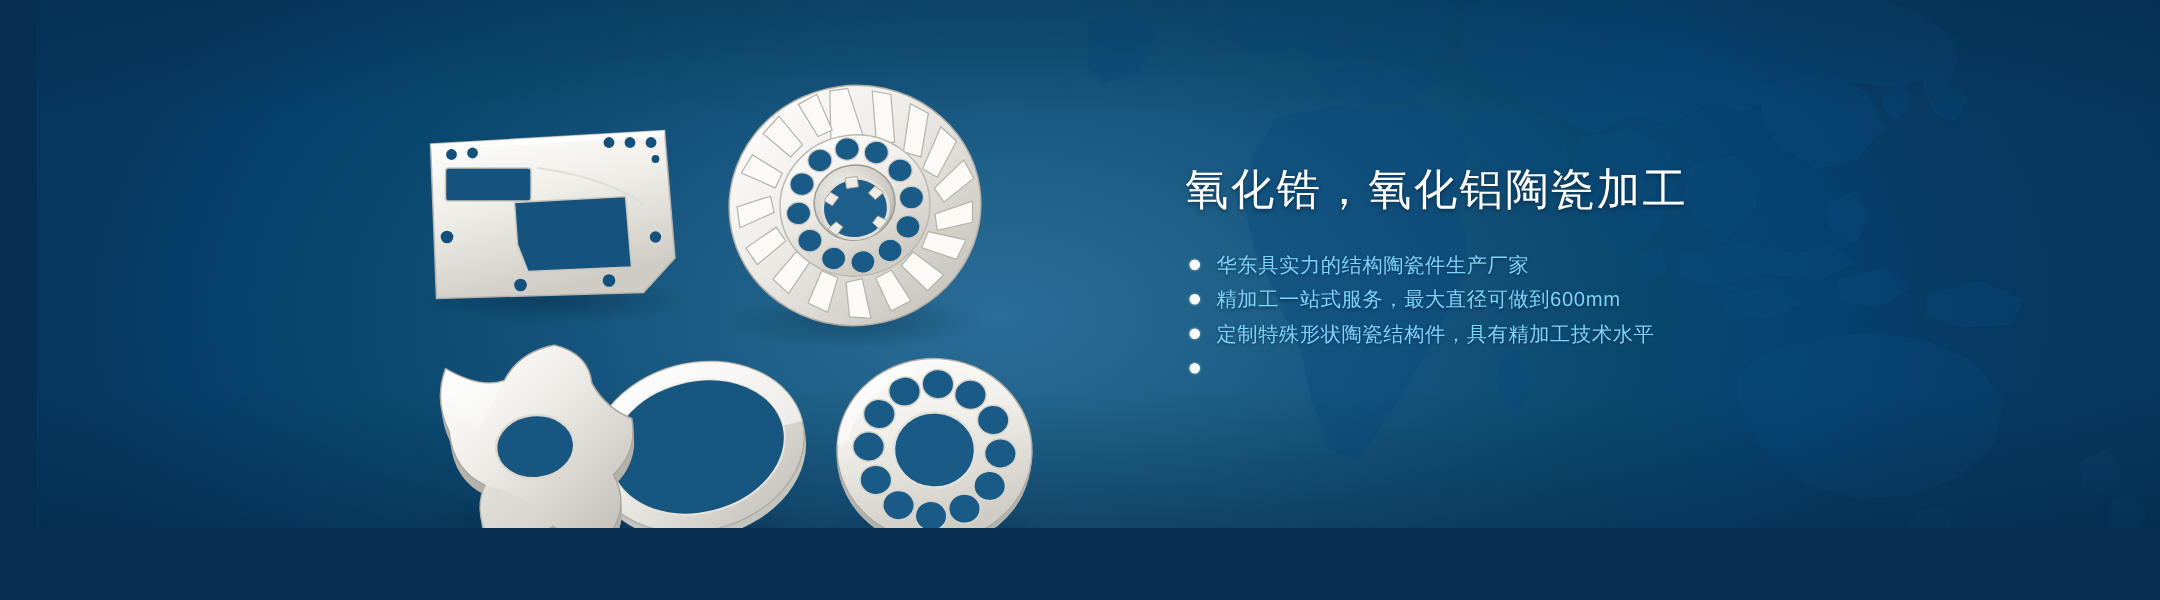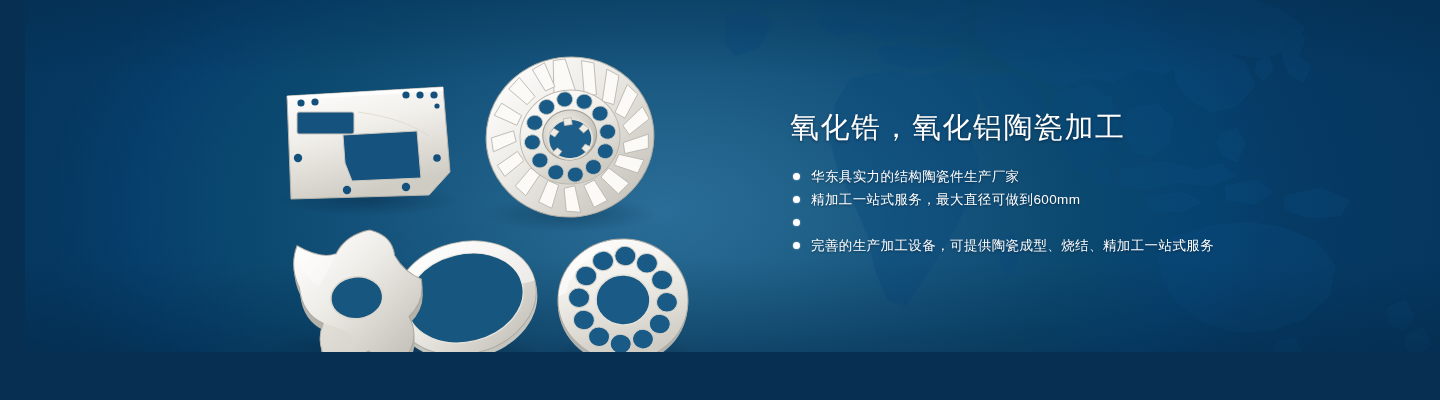--- a/index.html
+++ b/index.html
@@ -111,21 +111,21 @@
   .dot {
     flex: 0 0 auto;
     width: 7px;
     height: 7px;
     border-radius: 50%;
     background: #ffffff;
     margin: 0 11px 0 3px;
     box-shadow: 0 0 2px rgba(255,255,255,0.5);
   }
   .bullet-text {
-    color: #ffffff;
+    color: #7dd3fc;
     font-size: 13.5px;
     line-height: 17px;
     letter-spacing: 0.4px;
     white-space: nowrap;
     text-shadow: 0 1px 2px rgba(0,20,40,0.5);
   }
 </style>
 </head>
 <body>
 
@@ -369,21 +369,21 @@
       <li class="bullet">
         <span class="dot"></span>
         <span class="bullet-text">华东具实力的结构陶瓷件生产厂家</span>
       </li>
       <li class="bullet">
         <span class="dot"></span>
         <span class="bullet-text">精加工一站式服务，最大直径可做到600mm</span>
       </li>
       <li class="bullet">
         <span class="dot"></span>
+        <span class="bullet-text">定制特殊形状陶瓷结构件，具有精加工技术水平</span>
       </li>
       <li class="bullet">
         <span class="dot"></span>
-        <span class="bullet-text">完善的生产加工设备，可提供陶瓷成型、烧结、精加工一站式服务</span>
       </li>
     </ul>
   </div>
 
 </div>
 
 </body></html>

